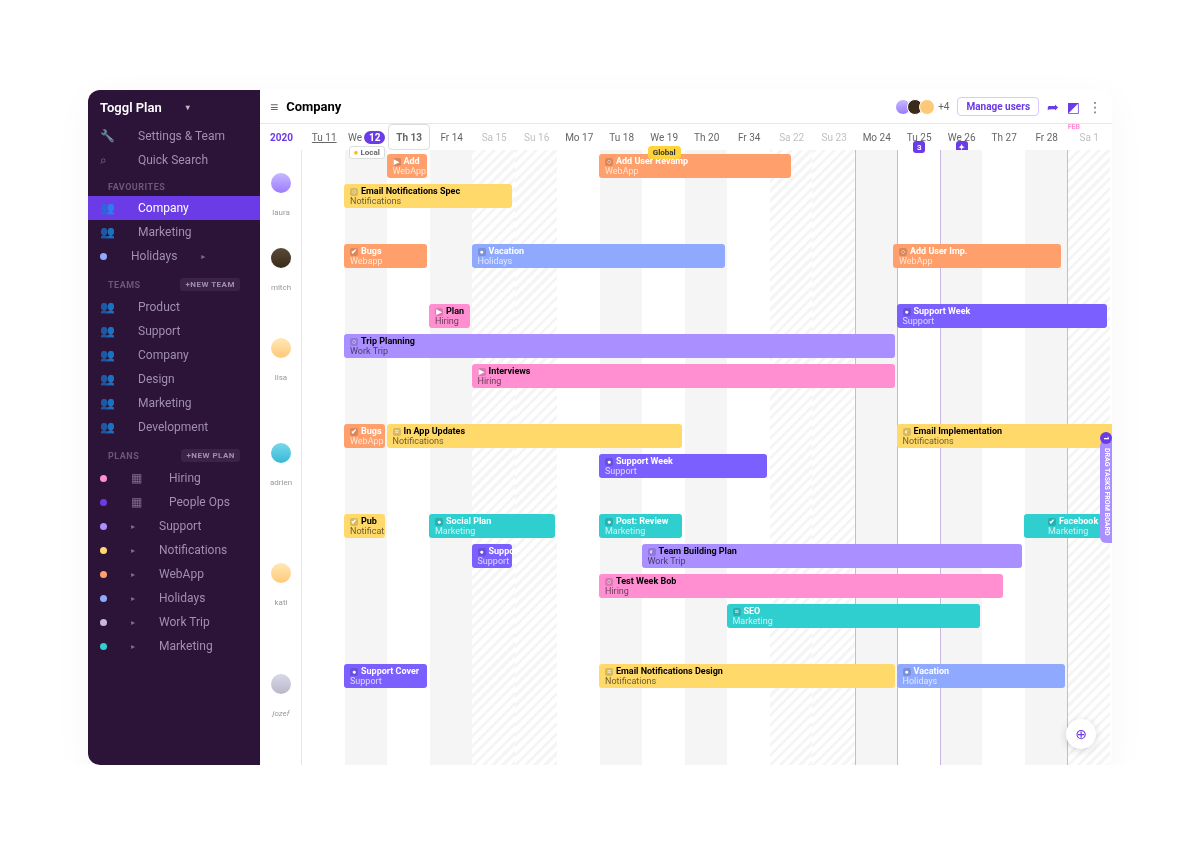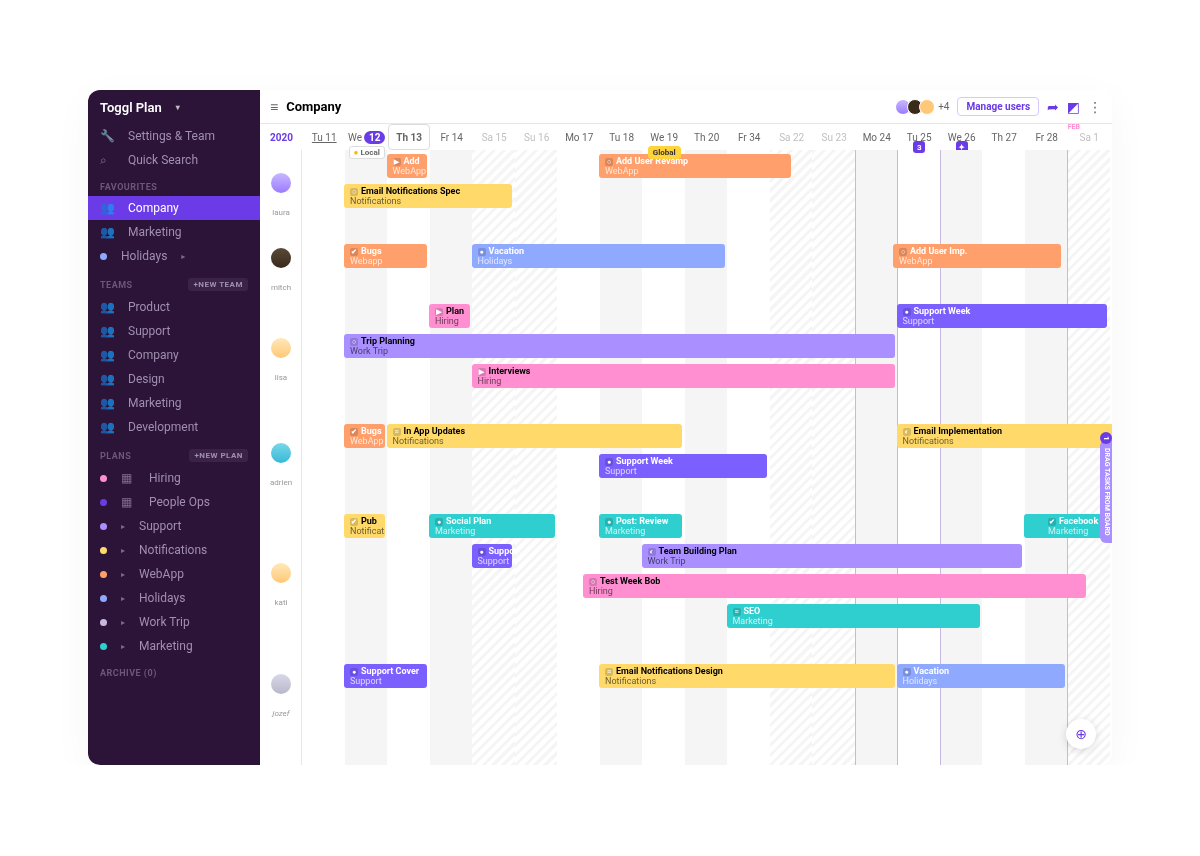--- a/index.html
+++ b/index.html
@@ -4,24 +4,24 @@
 <style>
 :root{
 --c-bg-dark:#2C1338;--c-text-dark:#A08FAE;--c-active:#6B3BE7;--c-border:#E8E6EC;
 --c-yellow:#FFDA6B;--c-orange:#FF9F6B;--c-purple:#A98FFF;--c-pink:#FF8FD1;--c-blue:#8FA9FF;
 --c-violet:#7B5FFF;--c-teal:#30CFCF;--c-darkpurple:#6F3BFF;
 }
 *{box-sizing:border-box;font-family:-apple-system,BlinkMacSystemFont,"Segoe UI",Roboto,sans-serif;}
 body{margin:0;background:#fff;}
 .window{width:1024px;height:675px;margin:90px auto 0;border-radius:12px;background:#fff;overflow:hidden;display:flex;position:relative;box-shadow:0 10px 40px rgba(0,0,0,.04);}
 .sidebar{flex:0 0 172px;background:var(--c-bg-dark);color:var(--c-text-dark);display:flex;flex-direction:column;font-size:12px;}
-.sb-row{display:flex;align-items:center;height:24px;padding:0 12px;gap:14px;cursor:pointer;}
+.sb-row{display:flex;align-items:center;height:24px;padding:0 12px;gap:24px;cursor:pointer;}
 .sb-row.title{color:#fff;font-weight:600;font-size:13px;height:34px;}
 .sb-row.active{background:var(--c-active);color:#fff;}
-.sb-head{display:flex;align-items:center;justify-content:space-between;padding:10px 12px 4px;font-size:9px;font-weight:700;letter-spacing:.5px;color:#6B5778;text-transform:uppercase;}
+.sb-head{display:flex;align-items:center;justify-content:space-between;padding:10px 20px 4px;font-size:9px;font-weight:700;letter-spacing:.5px;color:#6B5778;text-transform:uppercase;}
 .sb-btn{background:#3A2346;color:#A08FAE;font-size:8px;padding:2px 5px;border-radius:3px;font-weight:700;}
 .sb-dot{width:7px;height:7px;border-radius:50%;flex:none;}
 .sb-icon{width:14px;flex:none;font-size:12px;opacity:.7;}
 .sb-chev{font-size:8px;opacity:.7;}
 .main{flex:1;display:flex;flex-direction:column;overflow:hidden;position:relative;}
 .header{height:34px;display:flex;align-items:center;padding:0 10px;border-bottom:1px solid var(--c-border);gap:8px;}
 .h-title{font-weight:700;font-size:13px;}
 .h-icon{color:#666;font-size:14px;}
 .h-spacer{flex:1;}
 .avatars{display:flex;align-items:center;}
@@ -165,23 +165,20 @@
           <span class="sb-dot" style="background:#C8B8E0"></span>
           <span class="sb-chev">▸</span>
           <span>Work Trip</span>
         </div>
         <div class="sb-row">
           <span class="sb-dot" style="background:#30CFCF"></span>
           <span class="sb-chev">▸</span>
           <span>Marketing</span>
         </div>
       </div>
- <div class="sb-head">
-        <span>ARCHIVE (0)</span>
-      </div>
 </div>
 
 <div class="main">
  <div class="header">
   <span class="h-icon">≡</span>
   <span class="h-title">Company</span>
   <span class="h-spacer"></span>
   <div class="avatars">
    <span class="av" style="background:linear-gradient(#C8B8FF,#9B7BFF);"></span>
    <span class="av" style="background:#3A2A1A;"></span>
@@ -316,21 +313,21 @@
             <div class="t-sub">Marketing</div>
           </div>
           <div class="task dark" style="background: var(--c-violet); left: 169.5px; width: 40.5px; top: 394px;">
             <div class="t-title"><span class="ic" style="background:rgba(0,0,0,.15);color:#fff;text-align:center;font-size:7px;line-height:8px;">●</span>Support</div>
             <div class="t-sub">Support</div>
           </div>
           <div class="task" style="background: var(--c-purple); left: 339.5px; width: 380.5px; top: 394px;">
             <div class="t-title"><span class="ic" style="background:rgba(0,0,0,.15);color:#fff;text-align:center;font-size:7px;line-height:8px;">◐</span>Team Building Plan</div>
             <div class="t-sub">Work Trip</div>
           </div>
-          <div class="task" style="background: var(--c-pink); left: 281px; width: 503px; top: 424px;">
+          <div class="task" style="background: var(--c-pink); left: 297px; width: 404px; top: 424px;">
             <div class="t-title"><span class="ic" style="background:rgba(0,0,0,.15);color:#fff;text-align:center;font-size:7px;line-height:8px;">○</span>Test Week Bob</div>
             <div class="t-sub">Hiring</div>
           </div>
           <div class="task dark" style="background: var(--c-teal); left: 424.5px; width: 253px; top: 454px;">
             <div class="t-title"><span class="ic" style="background:rgba(0,0,0,.15);color:#fff;text-align:center;font-size:7px;line-height:8px;">≡</span>SEO</div>
             <div class="t-sub">Marketing</div>
           </div>
           <div class="task dark" style="background: var(--c-violet); left: 42px; width: 83px; top: 514px;">
             <div class="t-title"><span class="ic" style="background:rgba(0,0,0,.15);color:#fff;text-align:center;font-size:7px;line-height:8px;">●</span>Support Cover</div>
             <div class="t-sub">Support</div>

